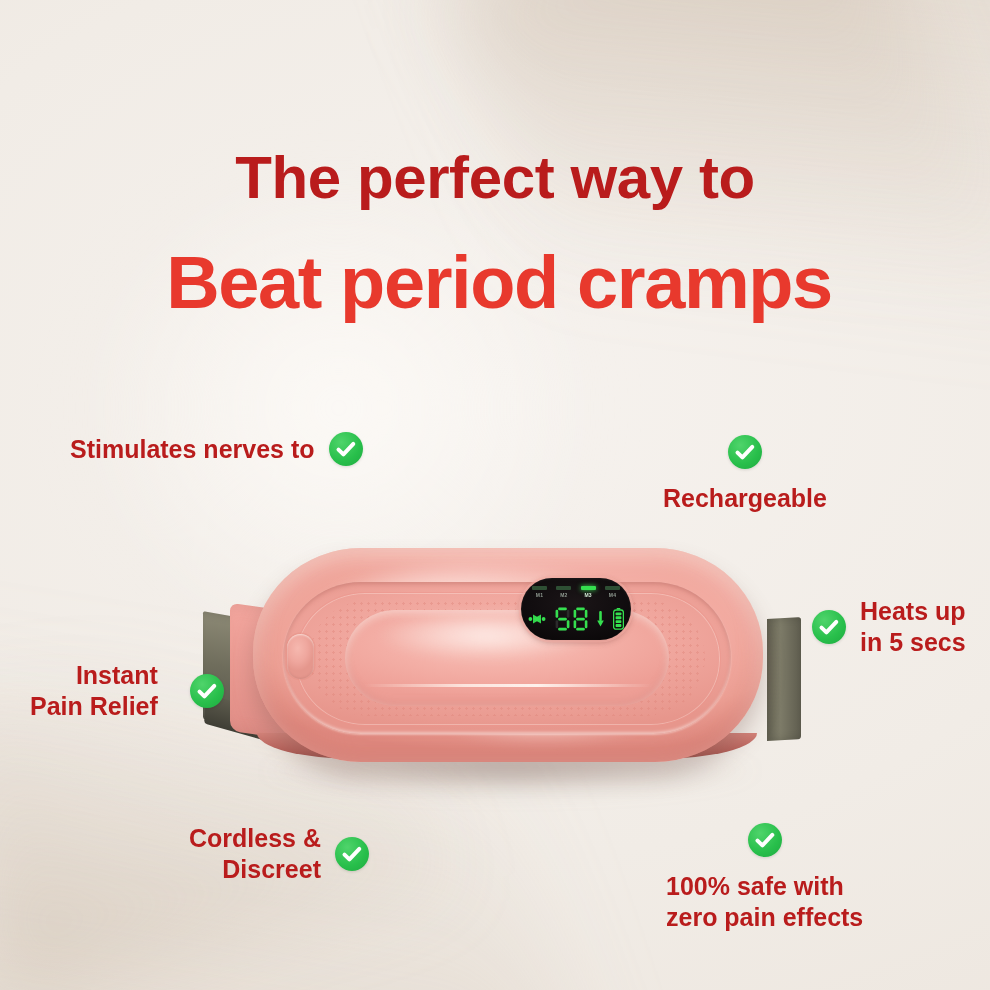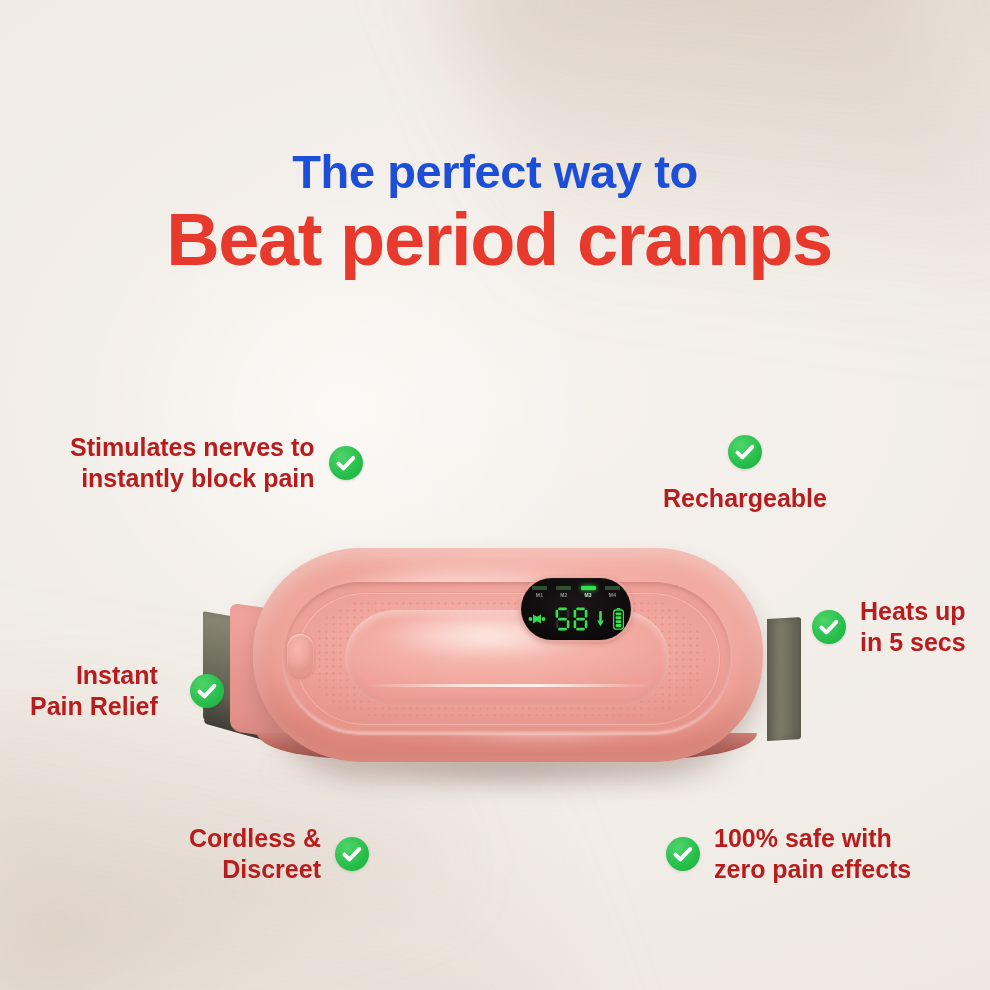--- a/index.html
+++ b/index.html
@@ -66,28 +66,28 @@
 
   
   .headline {
     position: absolute;
     left: 0; right: 0;
     top: 148px;
     text-align: center;
     z-index: 6;
   }
   .headline-top {
-    font-size: 47px;
+    font-size: 60px;
     font-weight: 700;
-    color: #1d4ed8;
+    color: #b91c1c;
     letter-spacing: -0.4px;
     line-height: 1.0;
   }
   .headline-main {
-    margin-top: 8px;
+    margin-top: 38px;
     font-size: 74px;
     font-weight: 700;
     color: #e8392d;
     letter-spacing: -1.4px;
     line-height: 1.0;
     padding-left: 8px;
   }
 
   
   .feature {
@@ -116,21 +116,21 @@
     box-shadow: 0 1px 3px rgba(0,0,0,.13);
   }
   .check svg { position: absolute; inset: 0; width: 34px; height: 34px; }
 
   
   .f-nerves      { left: 70px;  top: 432px; }
   .f-recharge    { left: 663px; top: 435px; flex-direction: column; }
   .f-instant     { left: 30px;  top: 660px; gap: 32px; }
   .f-heats       { left: 812px; top: 596px; }
   .f-cordless    { left: 189px; top: 823px; align-items: center; }
-  .f-safe        { left: 666px; top: 823px; }
+  .f-safe        { left: 666px; top: 823px; flex-direction: column; }
 
   
   .product {
     position: absolute;
     left: 195px; top: 520px;
     width: 615px; height: 270px;
     z-index: 5;
   }
   .ground-shadow {
     position: absolute;
@@ -370,21 +370,20 @@
   <div class="bg-diag-bl2"></div>
 
   <div class="headline">
     <div class="headline-top">The perfect way to</div>
     <div class="headline-main">Beat period cramps</div>
   </div>
 
   <div class="feature f-nerves right-text">
     <div class="feature-text">
       <div>Stimulates nerves to</div>
-      <div>instantly block pain</div>
     </div>
     <div class="check">
       <svg viewBox="0 0 34 34">
           <path d="M9.5 17.6 L14.4 22.4 L24.3 11.9" fill="none" stroke="#ffffff" stroke-width="4.0" stroke-linecap="round" stroke-linejoin="round"></path>
         </svg>
     </div>
   </div>
 
   <div class="feature f-recharge left-text">
     <div class="check">

